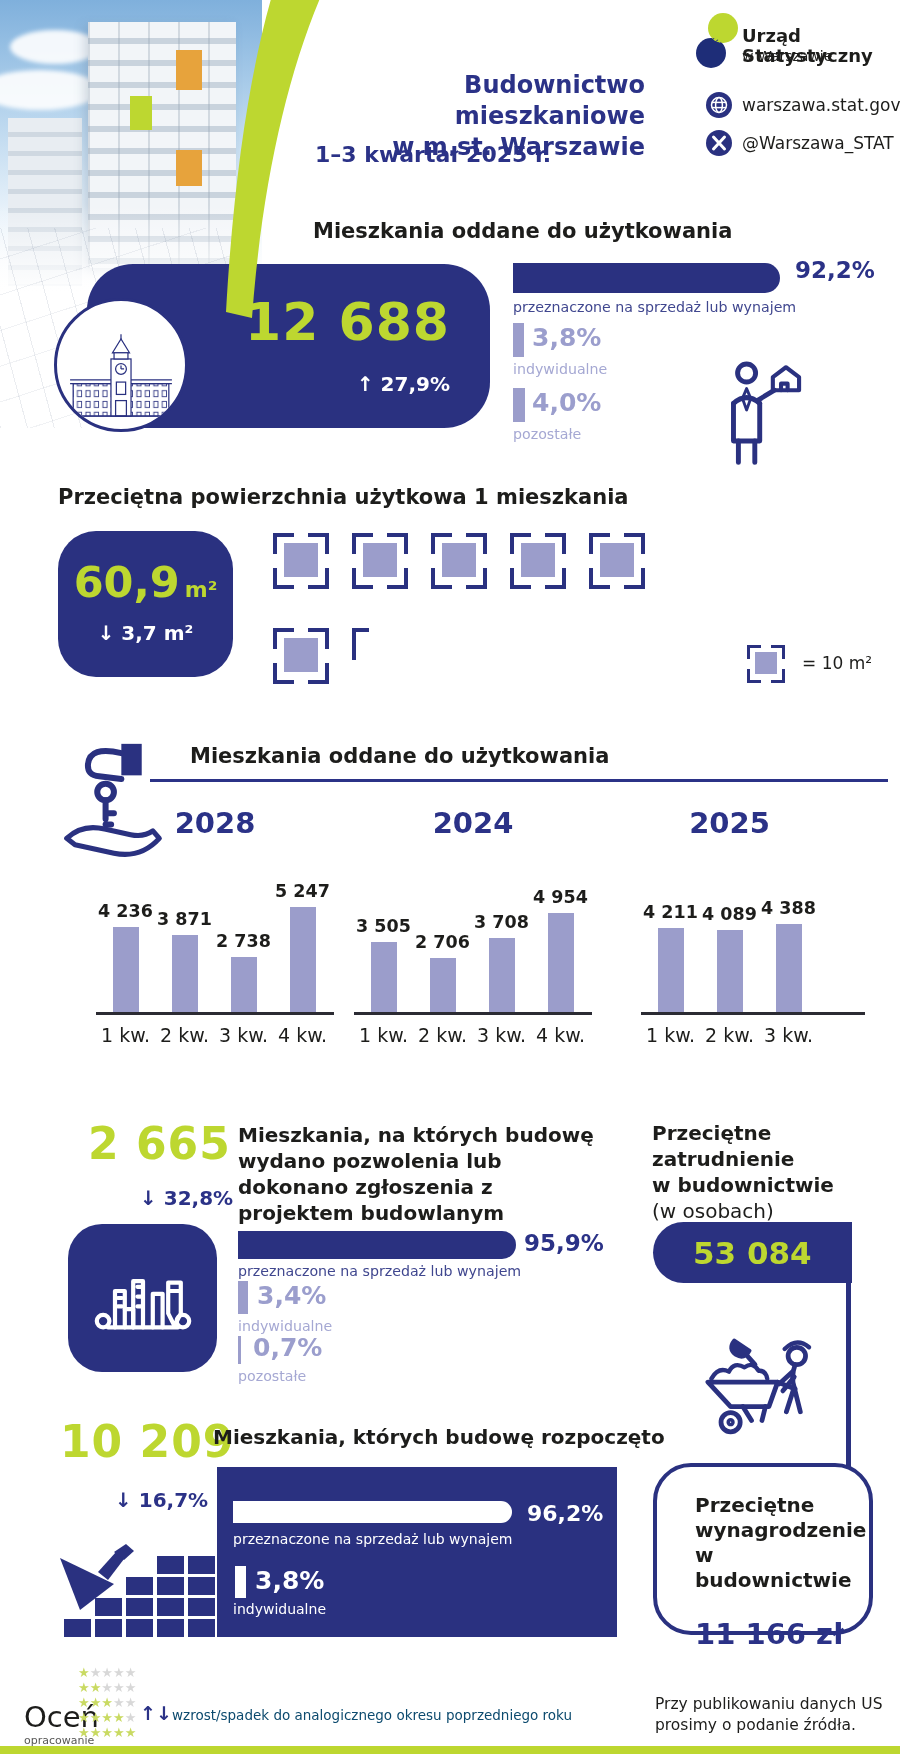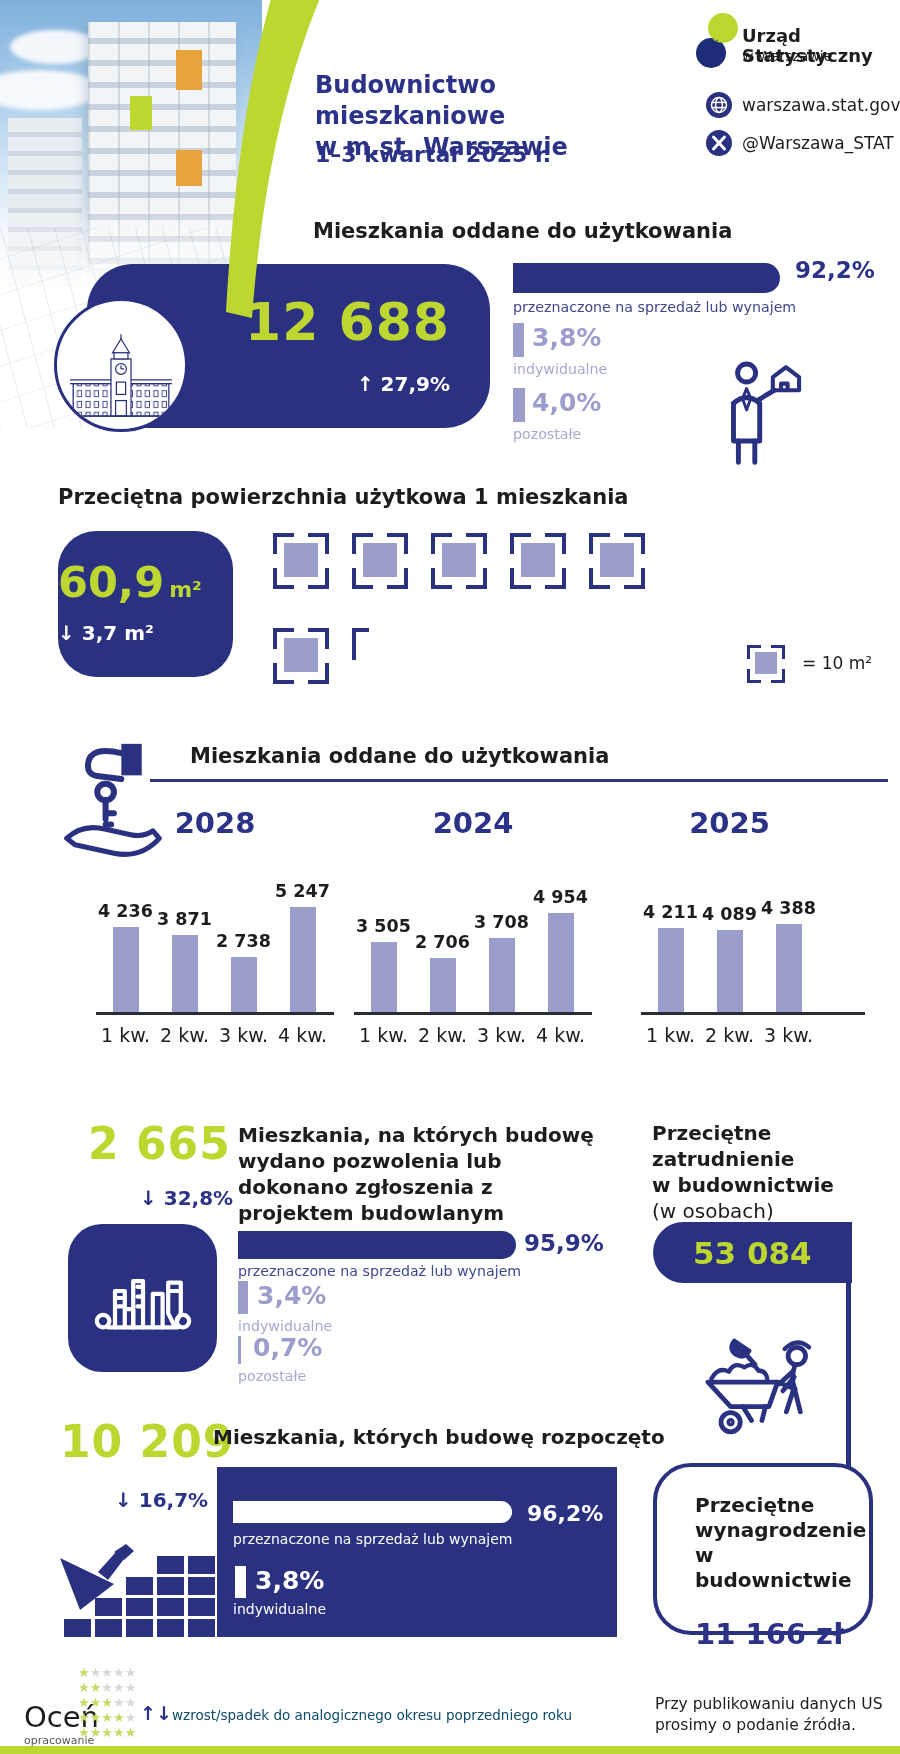--- a/index.html
+++ b/index.html
@@ -12,38 +12,38 @@
   .bmain{position:absolute;right:26px;top:22px;width:148px;height:246px;background:
      repeating-linear-gradient(90deg,rgba(150,165,180,.35) 0 2px,transparent 2px 30px),
      repeating-linear-gradient(180deg,#f2f5f8 0 16px,#c9d3dd 16px 22px);box-shadow:-4px 4px 10px rgba(90,110,140,.25);}
   .bside{position:absolute;left:8px;top:118px;width:74px;height:168px;background:
      repeating-linear-gradient(180deg,#e8edf2 0 14px,#cfd8e1 14px 19px);}
   .acc{position:absolute;}
   .fadeout{position:absolute;left:0;bottom:0;width:100%;height:90px;background:linear-gradient(180deg,rgba(255,255,255,0),#fff);}
   .draft{left:0;top:228px;width:252px;height:200px;background:
      repeating-linear-gradient(75deg,rgba(110,125,150,.14) 0 1px,transparent 1px 26px),
      repeating-linear-gradient(-18deg,rgba(110,125,150,.10) 0 1px,transparent 1px 34px);}
-  .title1{font-size:24px;font-weight:800;line-height:31px;color:#2b3287;}
+  .title1{font-size:24px;font-weight:800;line-height:31px;color:#2b3287;text-align:right;}
   .subtitle{font-size:22px;font-weight:800;color:#2b3287;}
   .h-section{font-size:21px;font-weight:800;color:#1d1d1b;}
   .orgname{font-size:18px;font-weight:800;color:#1d1d1b;line-height:20px;}
   .orgsub{font-size:14px;color:#1d1d1b;}
   .linktxt{font-size:17px;color:#1d1d1b;}
   .bignum{font-weight:800;color:#bdd730;}
   .box1{left:87px;top:264px;width:403px;height:164px;background:#2a3180;border-radius:46px;text-align:right;padding:28px 40px 0 0;box-sizing:border-box;}
   .num1{font-size:52px;letter-spacing:1px;}
   .chg-white{color:#fff;font-size:20px;font-weight:600;margin-top:20px;}
   .castle-circle{left:54px;top:298px;width:134px;height:134px;background:#fff;border:3.5px solid #2a3180;border-radius:50%;box-sizing:border-box;overflow:hidden;z-index:4;}
   .hbar{background:#2a3180;border-radius:0 15px 15px 0;height:30px;}
   .hbar-val{font-size:23px;font-weight:800;color:#2b3287;}
   .bar-label{font-size:14.2px;color:#40478f;}
   .chip{background:#9b9dcb;}
   .chip-val{font-size:25px;font-weight:800;color:#9b9ecd;}
   .chip-label{font-size:14.2px;color:#a5a8d3;}
-  .box2{left:58px;top:531px;width:175px;height:146px;background:#2a3180;border-radius:38px;padding-top:26px;box-sizing:border-box;}
+  .box2{left:58px;top:531px;width:175px;height:146px;background:#2a3180;border-radius:38px;text-align:center;padding-top:26px;box-sizing:border-box;}
   .num2{font-size:43px;}
   .unit2{font-size:22px;font-weight:800;color:#bdd730;}
   .sq-row{display:flex;gap:23px;}
   .bsq{width:56px;height:56px;position:relative;display:inline-block;}
   .bsq i{position:absolute;width:17px;height:17px;border:0 solid #2a3180;}
   .bsq .tl{left:0;top:0;border-left-width:4.5px;border-top-width:4.5px;}
   .bsq .tr{right:0;top:0;border-right-width:4.5px;border-top-width:4.5px;}
   .bsq .bl{left:0;bottom:0;border-left-width:4.5px;border-bottom-width:4.5px;}
   .bsq .br{right:0;bottom:0;border-right-width:4.5px;border-bottom-width:4.5px;}
   .bsq .fill{position:absolute;left:11px;top:10px;width:34px;height:34px;background:#9b9dcb;}

